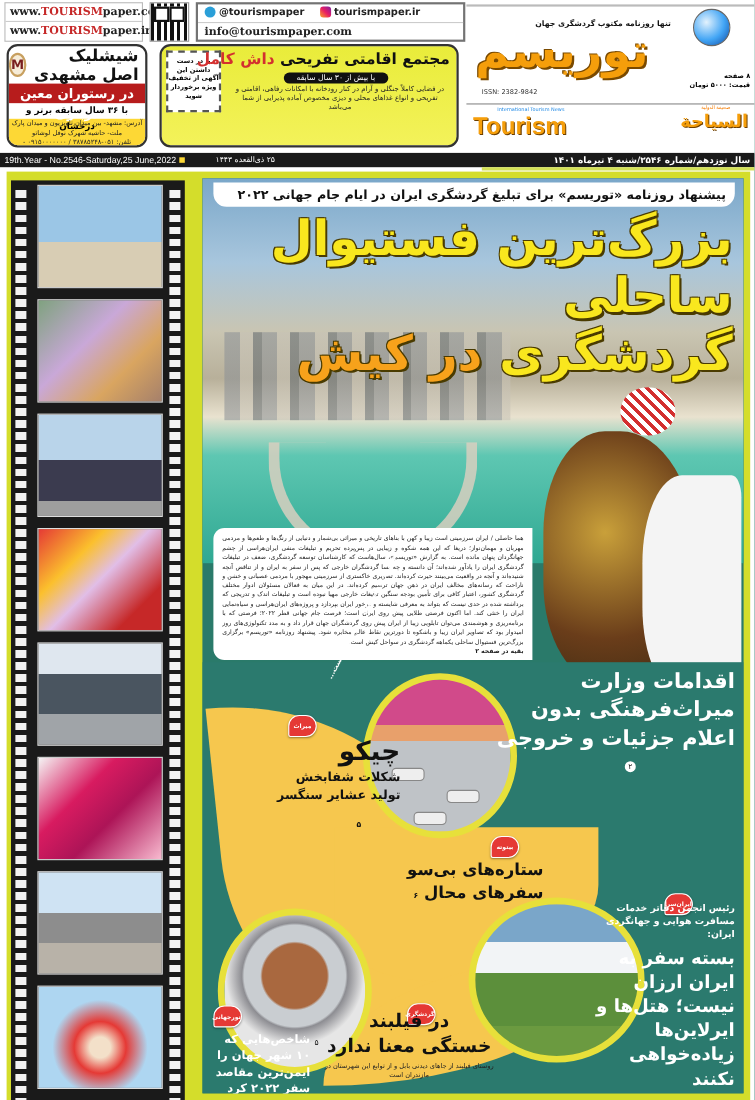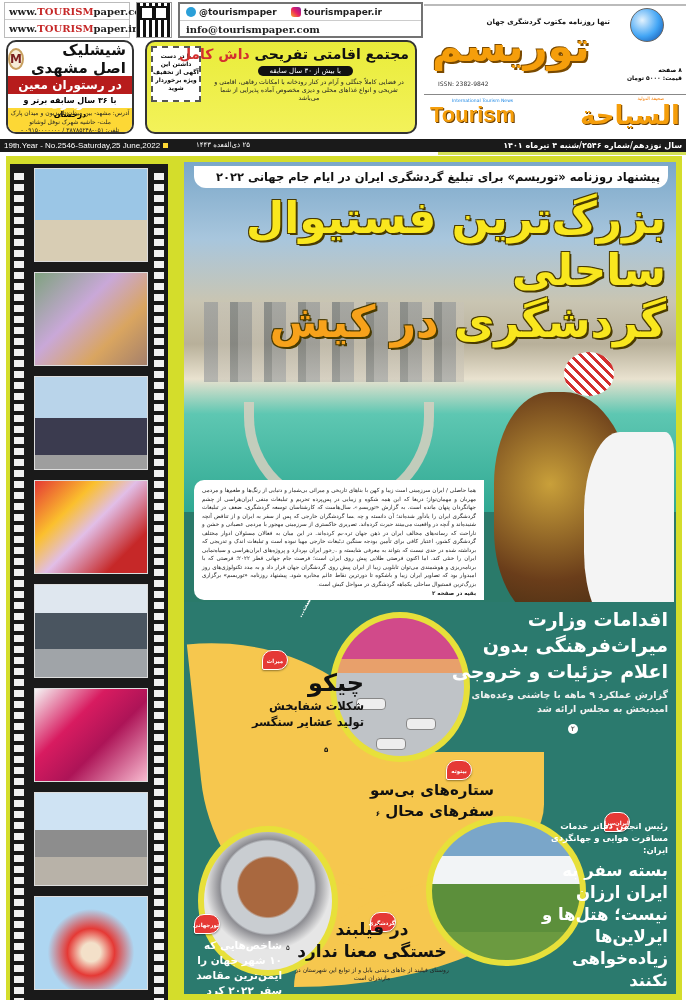--- a/index.html
+++ b/index.html
@@ -43,21 +43,21 @@
   .logo-area { position:absolute; left:424px; top:0; width:262px; height:135px; }
   .logo-area .topline { position:absolute; left:0; right:0; top:4px; height:2px; background:#bbb; }
   .logo-area .tagline { position:absolute; right:76px; top:18px; font-size:7px; font-weight:bold; direction:rtl; color:#111; }
   .logo-area .fa-logo { position:absolute; left:8px; top:22px; font-size:42px; font-weight:bold; color:#f59e0b; direction:rtl; text-shadow: 2px 2px 0 #7a4a00, -1px -1px 0 #7a4a00; letter-spacing:-2px; line-height:50px; }
   .logo-area .globe { position:absolute; right:22px; top:8px; width:34px; height:34px; border-radius:50%; background: radial-gradient(circle at 35% 35%, #e3f2fd, #42a5f5 55%, #0d47a1); border:1px solid #666; }
   .logo-area .pages { position:absolute; right:4px; top:66px; font-size:6px; direction:rtl; text-align:right; line-height:8px; font-weight:bold; }
   .logo-area .issn { position:absolute; left:14px; top:80px; font-size:6px; color:#333; }
   .logo-area .midline { position:absolute; left:0; right:0; top:94px; height:1px; background:#888; }
   .logo-area .tourism-en { position:absolute; left:6px; top:102px; font-size:22px; font-weight:bold; color:#f59e0b; text-shadow: 1px 1px 0 #6d3f00; font-family:"Liberation Sans", sans-serif; }
   .logo-area .int-news { position:absolute; left:28px; top:98px; font-size:4.5px; color:#1e88e5; }
-  .logo-area .ar-title { position:absolute; right:6px; top:100px; font-size:26px; font-weight:bold; color:#f59e0b; text-shadow:1px 1px 0 #6d3f00; direction:rtl;margin-left:42px; }
+  .logo-area .ar-title { position:absolute; right:6px; top:100px; font-size:16px; font-weight:bold; color:#f59e0b; text-shadow:1px 1px 0 #6d3f00; direction:rtl;margin-left:42px; }
   .logo-area .ar-sub { position:absolute; right:22px; top:96px; font-size:4.5px; color:#f57c00; direction:rtl; }
 
   .dateline { position:absolute; left:0; top:139px; width:686px; height:13px; background:#1a1a1a; color:#fff; font-size:8px; line-height:13px;padding-left:20px; }
   .dateline .en { position:absolute; left:4px; font-family:"Liberation Sans", sans-serif; }
   .dateline .en .sq { display:inline-block; width:5px; height:5px; background:#fdd835; margin:0 3px; vertical-align:middle; }
   .dateline .hijri { position:absolute; left:196px; font-size:7px; direction:rtl; }
   .dateline .fa { position:absolute; right:4px; font-weight:bold; direction:rtl; }
   .yline { position:absolute; left:438px; top:152px; width:248px; height:3px; background:#d4e157; }
 
   
@@ -244,21 +244,20 @@
       <div class="car" style="left:70px;top:100px"></div>
       <div class="car" style="left:40px;top:120px"></div>
     </div>
     <div class="circle c-choc"></div>
     <div class="circle c-village"></div>
 
     <div class="vtext">سفر برای دهکده‌های با من جامعه دست...</div>
 
     <div class="lead2">
       <div class="h">اقدامات وزارت میراث‌فرهنگی بدون اعلام جزئیات و خروجی</div>
-      <div class="s">گزارش عملکرد ۹ ماهه با چاشنی وعده‌های امیدبخش به مجلس ارائه شد</div>
       <span class="pg">۲</span>
     </div>
 
     <div class="tag tag-miras">میراث</div>
     <div class="chico">
       <div class="big">چیکو</div>
       <div class="sub">شکلات شفابخش</div>
       <div class="sub">تولید عشایر سنگسر</div>
     </div>
     <div class="chico-pg">۵</div>

